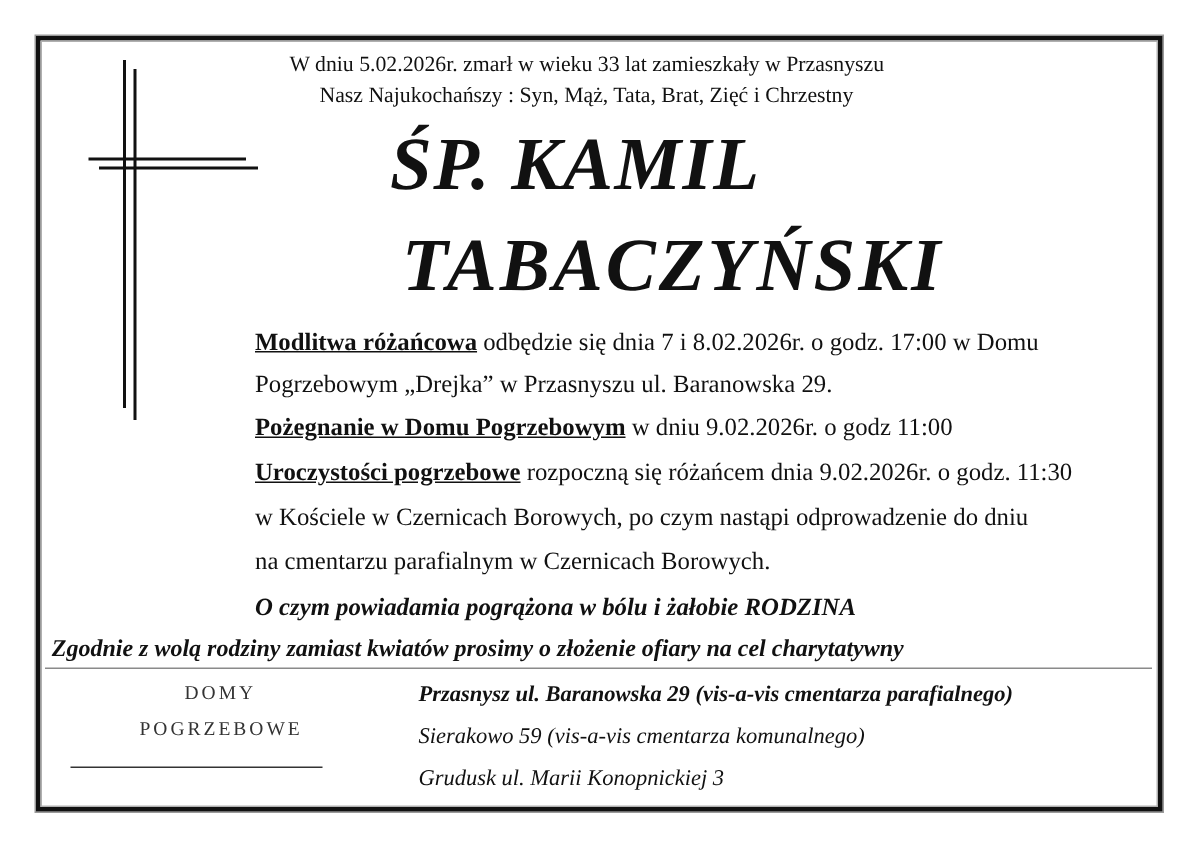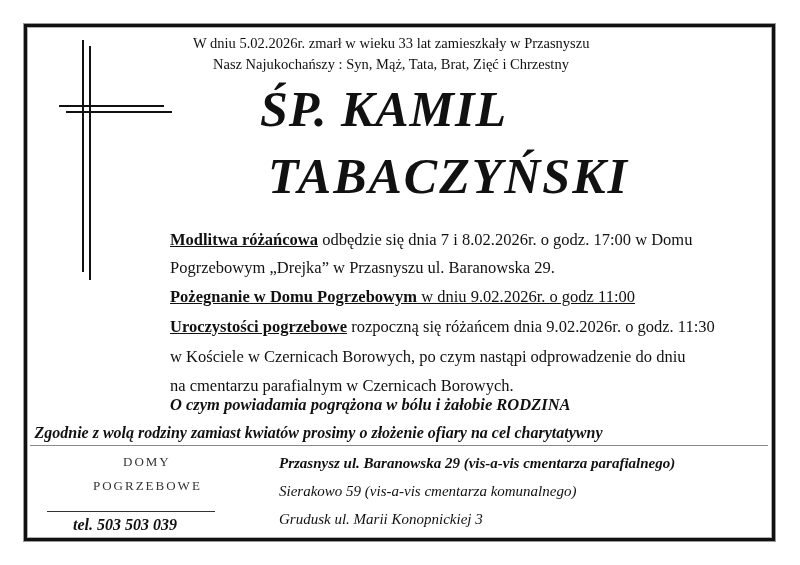--- a/index.html
+++ b/index.html
@@ -10,21 +10,21 @@
 
   .cross { position: absolute; }
   .cross .bar { position: absolute; background: #111; }
 
   .line { position: absolute; white-space: nowrap; }
   .top1 { left: 193px; top: 35px; font-size: 14.5px; }
   .top2 { left: 213px; top: 56px; font-size: 14.5px; }
   .name1 { left: 260px; top: 80px; font-size: 50px; font-weight: bold; font-style: italic; letter-spacing: 1px; }
   .name2 { left: 268px; top: 147px; font-size: 50px; font-weight: bold; font-style: italic; letter-spacing: 2px; }
 
-  .body-line { position: absolute; left: 170px; font-size: 16.5px; white-space: nowrap; margin-top: 12px; }
+  .body-line { position: absolute; left: 170px; font-size: 16.5px; white-space: nowrap; }
   .body-line b { text-decoration: underline; }
   .closing { position: absolute; left: 170px; top: 395px; font-size: 16.5px; font-weight: bold; font-style: italic; white-space: nowrap; }
   .charity { position: absolute; left: 0; width: 637px; top: 424px; text-align: center; font-size: 16px; font-weight: bold; font-style: italic; white-space: nowrap; }
 
   .divider { position: absolute; left: 30px; width: 738px; top: 445px; height: 1px; background: #8a8a8a; }
 
   .logo { position: absolute; left: 40px; top: 448px; width: 180px; height: 90px; }
   .logo .domy { position: absolute; left: 83px; top: 6px; font-size: 13px; letter-spacing: 2px; color: #333; }
   .logo .pog { position: absolute; left: 53px; top: 30px; font-size: 13px; letter-spacing: 2px; color: #333; }
   .logo .drejka { position: absolute; left: 6px; top: 26px; font-size: 30px; font-style: italic; color: #222; font-family: "DejaVu Serif", serif; }
@@ -48,32 +48,31 @@
   <div class="bar" style="left:66px; top:111px; width:106px; height:2px;"></div>
 </div>
 
 <div class="line top1">W dniu 5.02.2026r. zmarł w wieku 33 lat zamieszkały w Przasnyszu</div>
 <div class="line top2">Nasz Najukochańszy : Syn, Mąż, Tata, Brat, Zięć i Chrzestny</div>
 <div class="line name1">ŚP.  KAMIL</div>
 <div class="line name2">TABACZYŃSKI</div>
 
 <div class="body-line" style="top:218px;"><b>Modlitwa różańcowa</b><span> odbędzie się dnia 7 i 8.02.2026r. o godz. 17:00 w Domu</span></div>
 <div class="body-line" style="top:246px;">Pogrzebowym „Drejka” w Przasnyszu ul. Baranowska 29.</div>
-<div class="body-line" style="top:275px;text-decoration:underline;"><b>Pożegnanie w Domu Pogrzebowym</b><span> w dniu 9.02.2026r. o godz 11:00</span></div>
+<div class="body-line" style="top:275px;"><b>Pożegnanie w Domu Pogrzebowym</b><span> w dniu 9.02.2026r. o godz 11:00</span></div>
 <div class="body-line" style="top:305px;"><b>Uroczystości pogrzebowe</b><span> rozpoczną się różańcem dnia 9.02.2026r. o godz. 11:30</span></div>
 <div class="body-line" style="top:335px;">w Kościele w Czernicach Borowych, po czym nastąpi odprowadzenie do dniu</div>
 <div class="body-line" style="top:364px;">na cmentarzu parafialnym w Czernicach Borowych.</div>
 
 <div class="closing">O czym powiadamia pogrążona w bólu i żałobie RODZINA</div>
 <div class="charity">Zgodnie z wolą rodziny zamiast kwiatów prosimy o złożenie ofiary na cel charytatywny</div>
 
 <div class="divider"></div>
 
 <div class="logo">
   <div class="domy">DOMY</div>
   <div class="pog">POGRZEBOWE</div>
   <div class="rule"></div>
-  <div class="tel">tel. 503 503 039</div>
 </div>
 
 <div class="addr bold" style="top:455px;">Przasnysz ul. Baranowska 29 (vis-a-vis cmentarza parafialnego)</div>
 <div class="addr" style="top:483px;">Sierakowo 59 (vis-a-vis cmentarza komunalnego)</div>
 <div class="addr" style="top:511px;">Grudusk ul. Marii Konopnickiej 3</div>
 
 </body></html>

